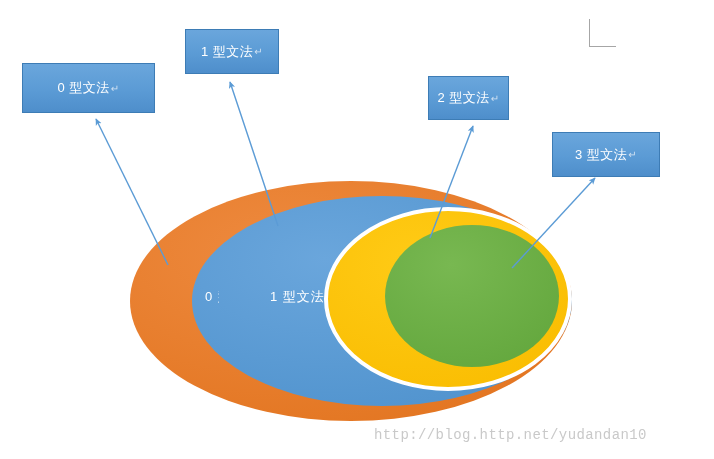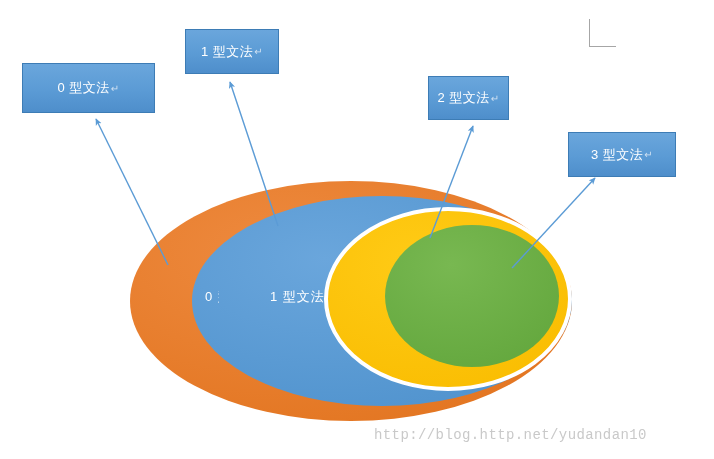--- a/index.html
+++ b/index.html
@@ -123,20 +123,20 @@
     <span class="pilcrow">↵</span>
 </div>
 <div class="label-box" id="box1" style="left: 185px; top: 29px; width: 94px; height: 45px;">
   <span>1 型文法</span>
     <span class="pilcrow">↵</span>
 </div>
 <div class="label-box" id="box2" style="left: 428px; top: 76px; width: 81px; height: 44px;">
   <span>2 型文法</span>
     <span class="pilcrow">↵</span>
 </div>
-<div class="label-box" id="box3" style="left: 568px; top: 132px; width: 108px; height: 45px;">
+<div class="label-box" id="box3" style="left: 552px; top: 132px; width: 108px; height: 45px;">
   <span>3 型文法</span>
     <span class="pilcrow">↵</span>
 </div>
 
 <div id="watermark">http://blog.http.net/yudandan10</div>
 
 <div id="corner-mark"></div>
 
 </body></html>

